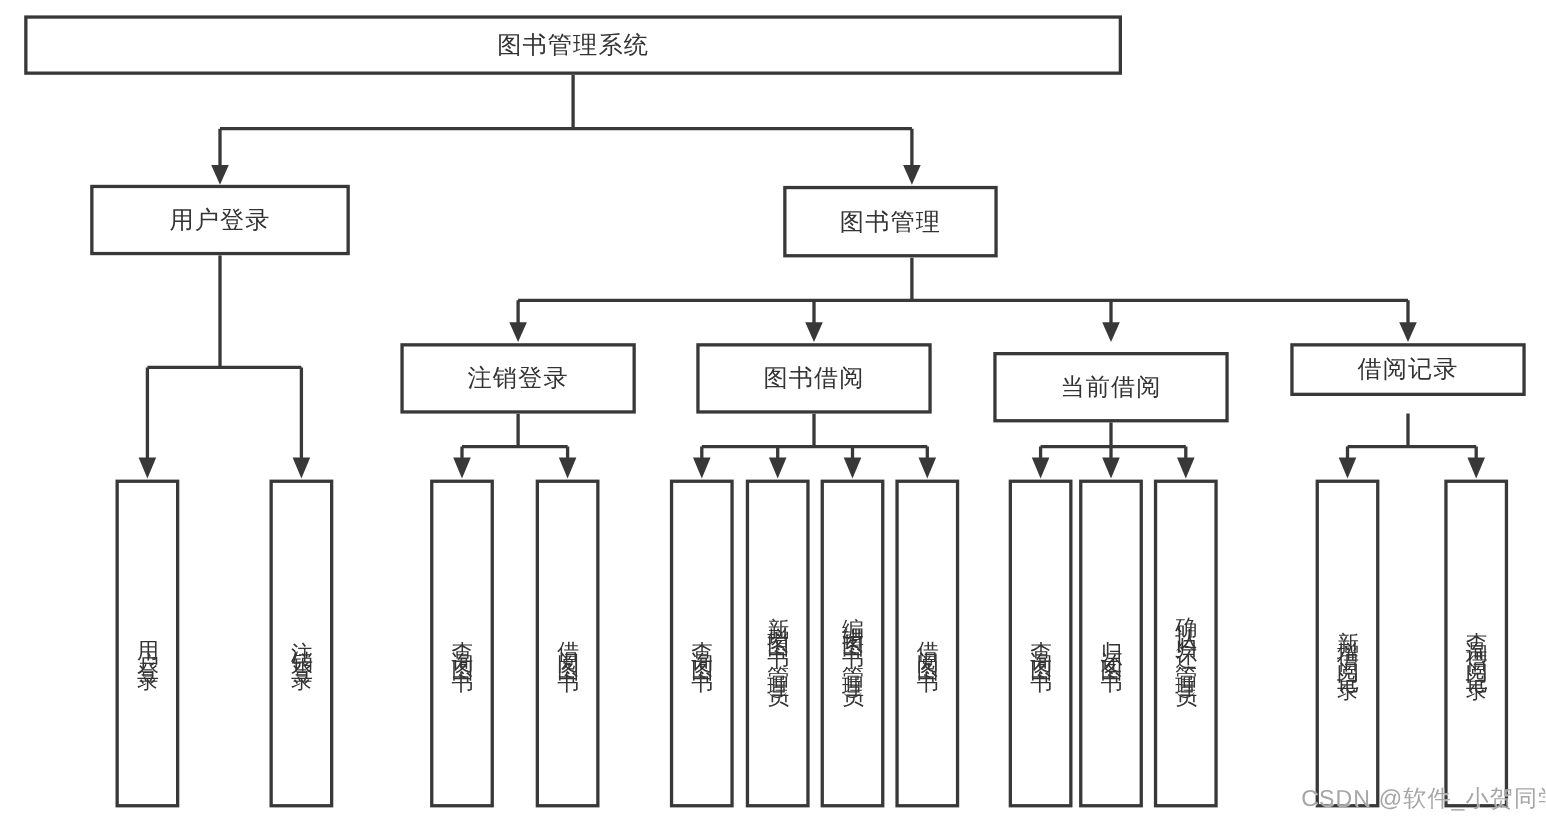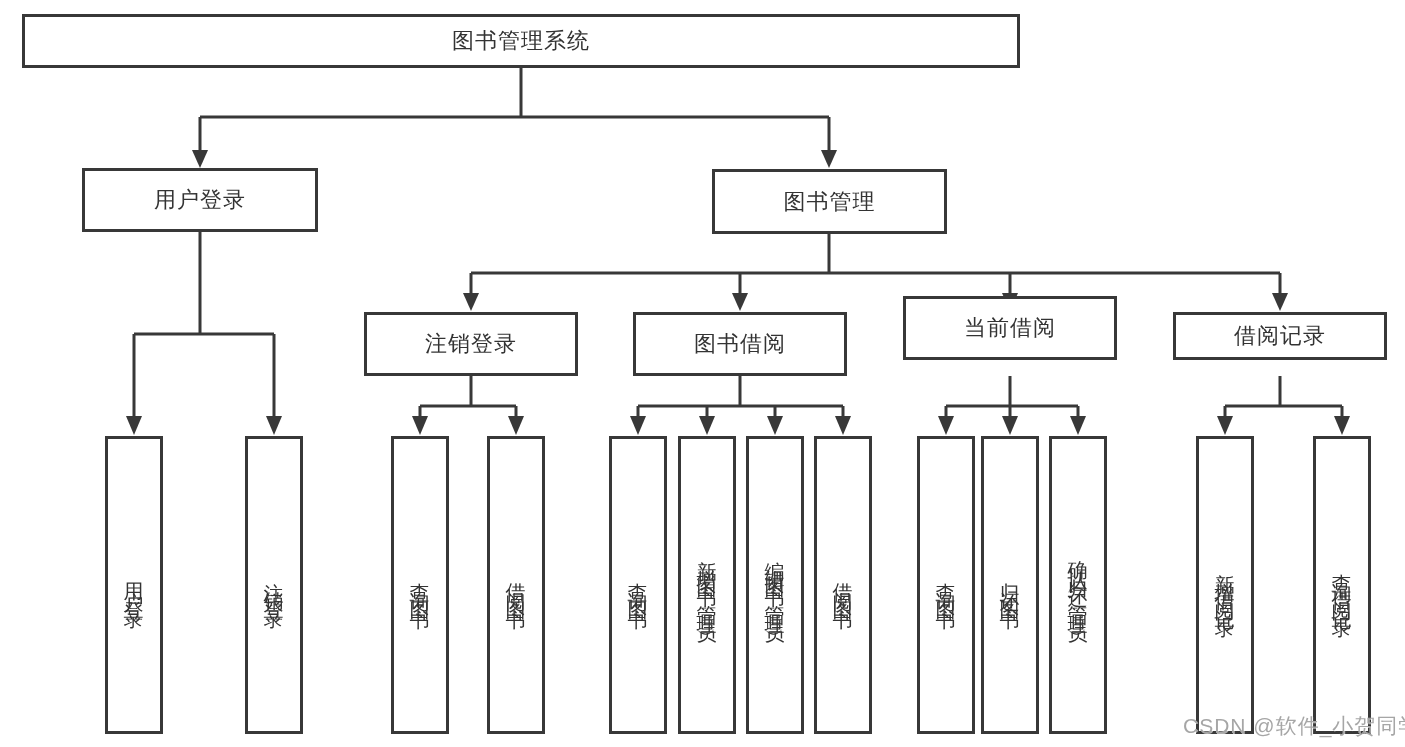--- a/index.html
+++ b/index.html
@@ -83,25 +83,25 @@
     <polygon points="1070,416 1086,416 1078,435"></polygon>
 
     <path d="M1280 376 V406 M1225 406 H1342 M1225 406 V417 M1342 406 V417"></path>
     <polygon points="1217,416 1233,416 1225,435"></polygon>
     <polygon points="1334,416 1350,416 1342,435"></polygon>
   </svg>
 
   <div class="box h" style="left:22px;top:14px;width:998px;height:54px">图书管理系统</div>
 
   <div class="box h" style="left:82px;top:168px;width:236px;height:64px">用户登录</div>
-  <div class="box h" style="left:712px;top:169px;width:235px;height:65px">图书管理</div>
+  <div class="box h" style="left:712px;top:169px;width:195px;height:65px">图书管理</div>
 
   <div class="box h" style="left:364px;top:312px;width:214px;height:64px">注销登录</div>
   <div class="box h" style="left:633px;top:312px;width:214px;height:64px">图书借阅</div>
-  <div class="box h" style="left:903px;top:296px;width:214px;height:64px">当前借阅</div>
+  <div class="box h" style="left:903px;top:320px;width:214px;height:64px">当前借阅</div>
   <div class="box h" style="left:1173px;top:312px;width:214px;height:48px">借阅记录</div>
 
   <div class="box v" style="left:105px;top:436px;width:58px;height:298px">用户登录</div>
   <div class="box v" style="left:245px;top:436px;width:58px;height:298px">注销登录</div>
 
   <div class="box v" style="left:391px;top:436px;width:58px;height:298px">查询图书</div>
   <div class="box v" style="left:487px;top:436px;width:58px;height:298px">借阅图书</div>
 
   <div class="box v" style="left:609px;top:436px;width:58px;height:298px">查询图书</div>
   <div class="box v" style="left:678px;top:436px;width:58px;height:298px">新增图书（管理员）</div>

